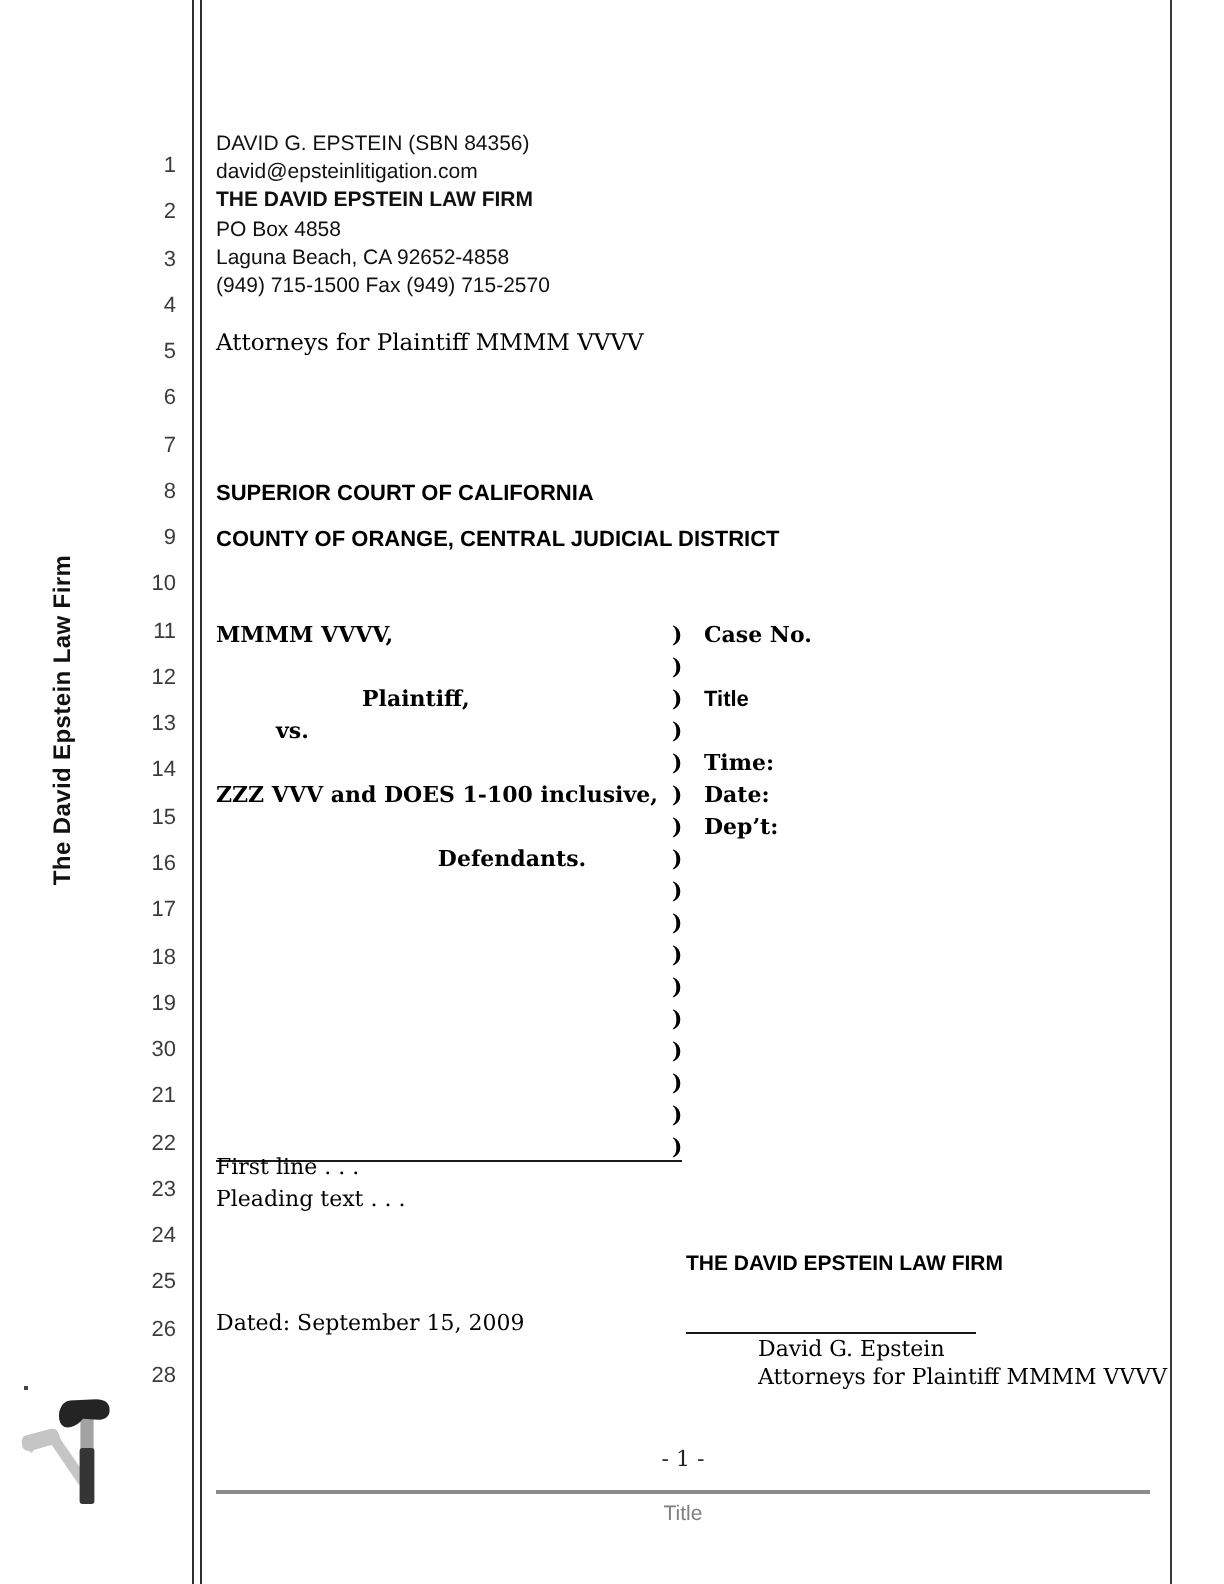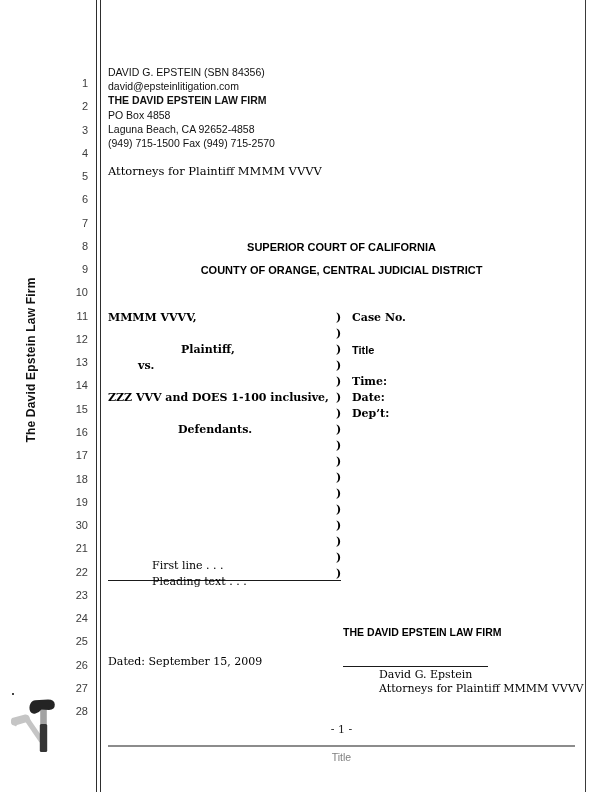--- a/index.html
+++ b/index.html
@@ -24,35 +24,35 @@
     position:absolute;left:31px;top:360px;transform:translate(-50%,-50%) rotate(-90deg);
     white-space:nowrap;font-weight:bold;font-size:12px;letter-spacing:.2px;color:#111;
   }
 
   
   .attorney-block{position:absolute;left:108px;top:65px;width:330px;font-size:10.5px;line-height:14.2px;color:#111;}
   .attorney-block .bold-item{font-weight:bold;}
   .attorneys-for{position:absolute;left:108px;top:163px;font-size:11.5px;line-height:16px;}
 
   
-  .court-line{position:absolute;left:108px;width:467px;text-align:center;font-weight:bold;font-size:11px;line-height:16px;}
+  .court-line{position:absolute;left:108px;width:467px;font-weight:bold;font-size:11px;line-height:16px;}
   .court1{top:239px;}
   .court2{top:262px;}
 
   
   .cap-col{position:absolute;top:310px;font-size:11px;}
   .cap-left{left:108px;width:226px;}
   .cap-paren{left:336px;width:12px;}
   .cap-right{left:352px;width:130px;}
   .cap-row{height:16px;line-height:16px;white-space:nowrap;font-weight:bold;}
   .cap-right .bold-item{font-family:"Liberation Sans",sans-serif;font-weight:bold;font-size:11px;}
   .cap-underline{position:absolute;left:108px;top:580px;width:233px;height:1px;background:#1a1a1a;}
 
   
-  .body-lines{position:absolute;left:108px;top:558px;font-size:11px;line-height:16px;margin-left:44px;}
+  .body-lines{position:absolute;left:108px;top:576px;font-size:11px;line-height:16px;}
   .sig-firm{position:absolute;left:343px;top:625px;font-weight:bold;font-size:10.5px;line-height:15px;}
   .dated{position:absolute;left:108px;top:654px;font-size:11px;line-height:16px;}
   .sig-line{position:absolute;left:343px;top:666px;width:145px;height:1px;background:#1a1a1a;}
   .sig-block{position:absolute;left:343px;top:668px;font-size:11px;line-height:13.8px;margin-left:36px;}
 
   
   .footer-page{position:absolute;left:108px;top:723px;width:467px;text-align:center;font-size:11px;color:#222;}
   .footer-rule{position:absolute;left:108px;top:745px;width:467px;height:2px;background:#8c8c8c;}
   .footer-title{position:absolute;left:108px;top:751px;width:467px;text-align:center;font-size:10.5px;color:#7f7f7f;}
 
@@ -89,21 +89,20 @@
       <div class="line-no">17</div>
       <div class="line-no">18</div>
       <div class="line-no">19</div>
       <div class="line-no">30</div>
       <div class="line-no">21</div>
       <div class="line-no">22</div>
       <div class="line-no">23</div>
       <div class="line-no">24</div>
       <div class="line-no">25</div>
       <div class="line-no">26</div>
-      <div class="line-no">27</div>
       <div class="line-no">28</div>
     </div>
 
   <div class="firm-vertical">The David Epstein Law Firm</div>
 
   <div class="attorney-block">
       <div class="att-line">DAVID G. EPSTEIN (SBN 84356)</div>
       <div class="att-line">david@epsteinlitigation.com</div>
       <div class="att-line bold-item">THE DAVID EPSTEIN LAW FIRM</div>
       <div class="att-line">PO Box 4858</div>
@@ -116,21 +115,21 @@
   <div class="court-line court2">COUNTY OF ORANGE, CENTRAL JUDICIAL DISTRICT</div>
 
   <div class="cap-col cap-left serif">
       <div class="cap-row">MMMM VVVV,</div>
       <div class="cap-row"></div>
       <div class="cap-row" style="padding-left: 73px;">Plaintiff,</div>
       <div class="cap-row" style="padding-left: 30px;">vs.</div>
       <div class="cap-row"></div>
       <div class="cap-row">ZZZ VVV and DOES 1-100 inclusive,</div>
       <div class="cap-row"></div>
-      <div class="cap-row" style="padding-left: 70px;">Defendants.</div>
+      <div class="cap-row" style="padding-left: 70px; text-align: center;">Defendants.</div>
     </div>
   <div class="cap-col cap-paren serif">
       <div class="cap-row">)</div>
       <div class="cap-row">)</div>
       <div class="cap-row">)</div>
       <div class="cap-row">)</div>
       <div class="cap-row">)</div>
       <div class="cap-row">)</div>
       <div class="cap-row">)</div>
       <div class="cap-row">)</div>

